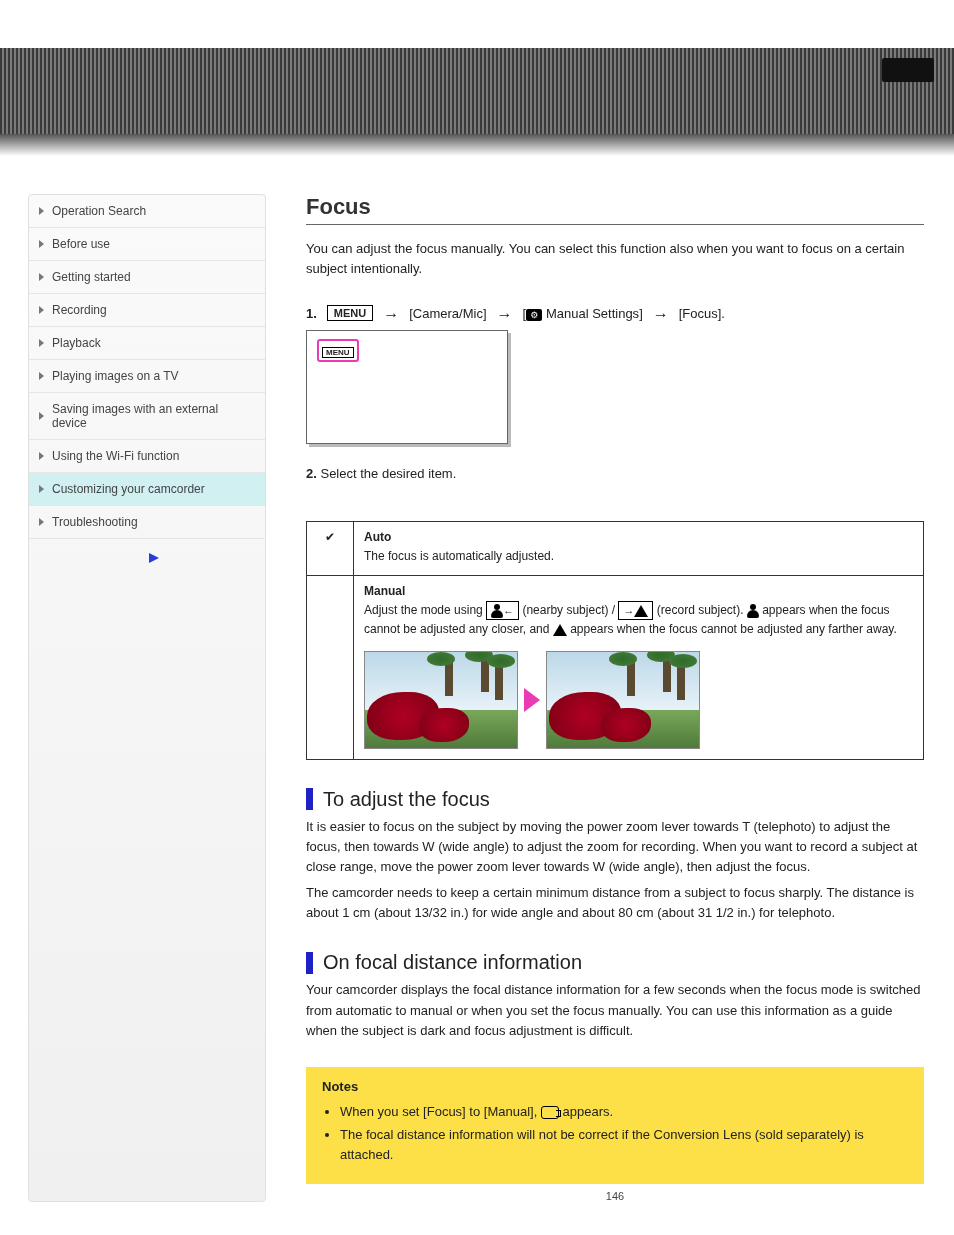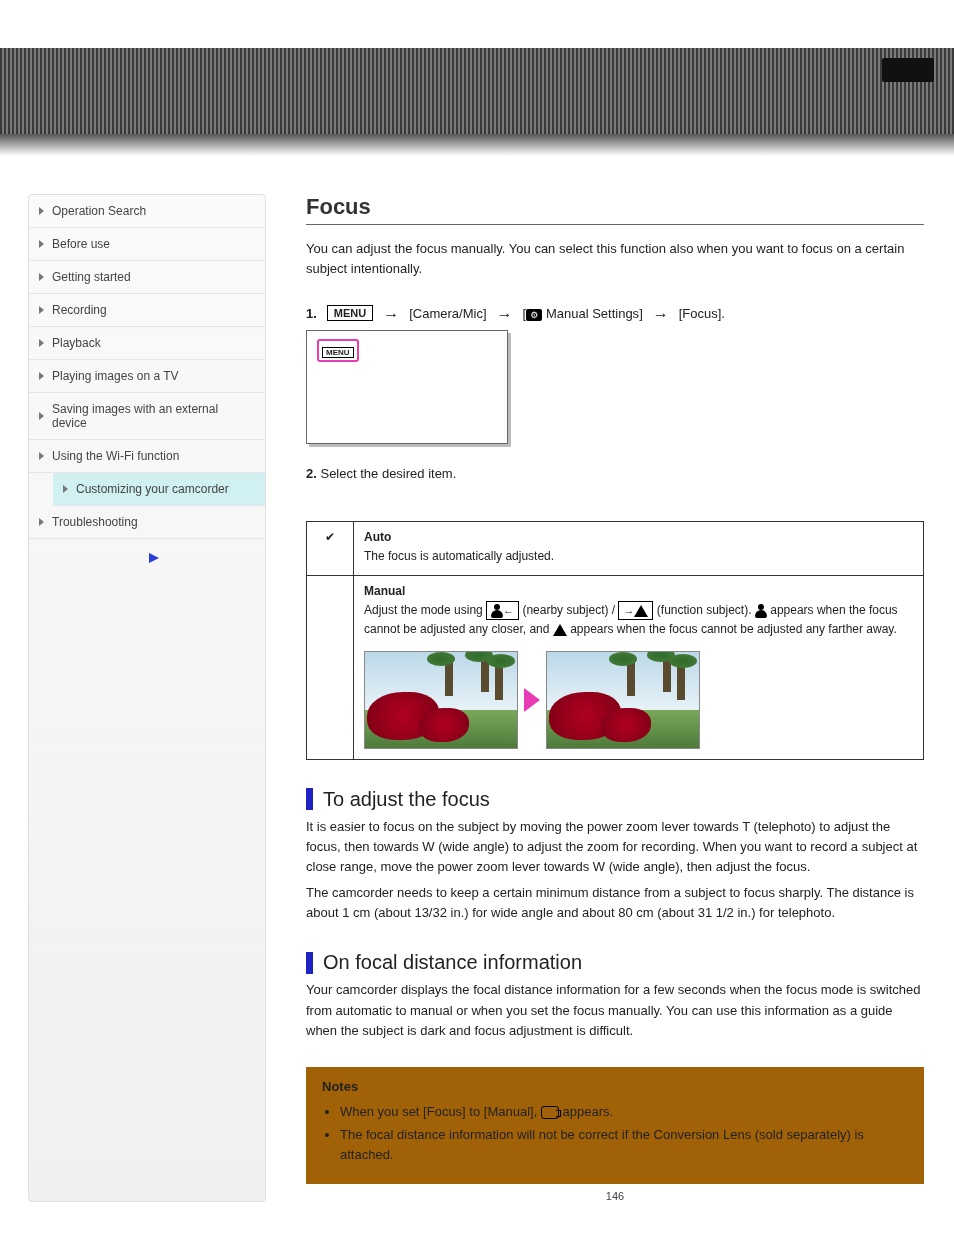--- a/index.html
+++ b/index.html
@@ -61,21 +61,20 @@
   .side-item:last-child { border-bottom: none; }
   .side-item .tri {
     width: 0; height: 0;
     border-top: 4px solid transparent;
     border-bottom: 4px solid transparent;
     border-left: 5px solid #777;
     margin-right: 8px;
   }
   .side-item.active {
     background: #d0f0f2;
-    margin-left: 24px;
   }
   .sidebar-extra {
     margin-top: 2px;
   }
   .blue-arrow {
     display: inline-block;
     width: 0; height: 0;
     border-top: 5px solid transparent;
     border-bottom: 5px solid transparent;
     border-left: 10px solid #2a3bd8;
@@ -187,21 +186,21 @@
     border-left: 16px solid #e83bb4;
   }
   .section-h {
     display:flex; align-items:center; gap:10px;
     font-size: 20px; font-weight: normal; color:#222;
     margin: 28px 0 6px 0;
   }
   .section-h .bar { width:7px; height:22px; background:#1e22c4;}
   .para { line-height:1.55; margin: 4px 0 6px 0;}
   .notebox {
-    background: #a16207;
+    background: #fde047;
     margin-top: 26px;
     padding: 12px 16px 16px 16px;
   }
   .notebox .note-title { font-weight: bold; margin-bottom: 8px;}
   .notebox ul { margin: 0 0 0 18px; padding:0;}
   .notebox li { margin: 4px 0; line-height:1.5;}
   .pagenum {
     text-align: center; font-size: 11px; color:#444;
     margin-top: 6px;
   }
@@ -308,21 +307,21 @@
           </td>
         </tr>
         <tr>
           <td class="checkcol"></td>
           <td>
             <b>Manual</b><br>
             <span>Adjust the mode using </span>
             <span class="inline-icon"><span class="person-icon"></span>←</span>
             <span> (nearby subject) / </span>
             <span class="inline-icon">→<span class="mountain-icon"></span></span>
-            <span> (function subject). </span>
+            <span> (record subject). </span>
             <span class="person-icon"></span>
             <span> appears when the focus cannot be adjusted any closer, and </span>
             <span class="mountain-icon"></span>
             <span> appears when the focus cannot be adjusted any farther away.</span>
 
             <div class="sample-pair">
               <div class="sample sampleA">
                 <div class="sky"></div>
                 <div class="palm palm1"></div>
                     <div class="palm palm2"></div>

